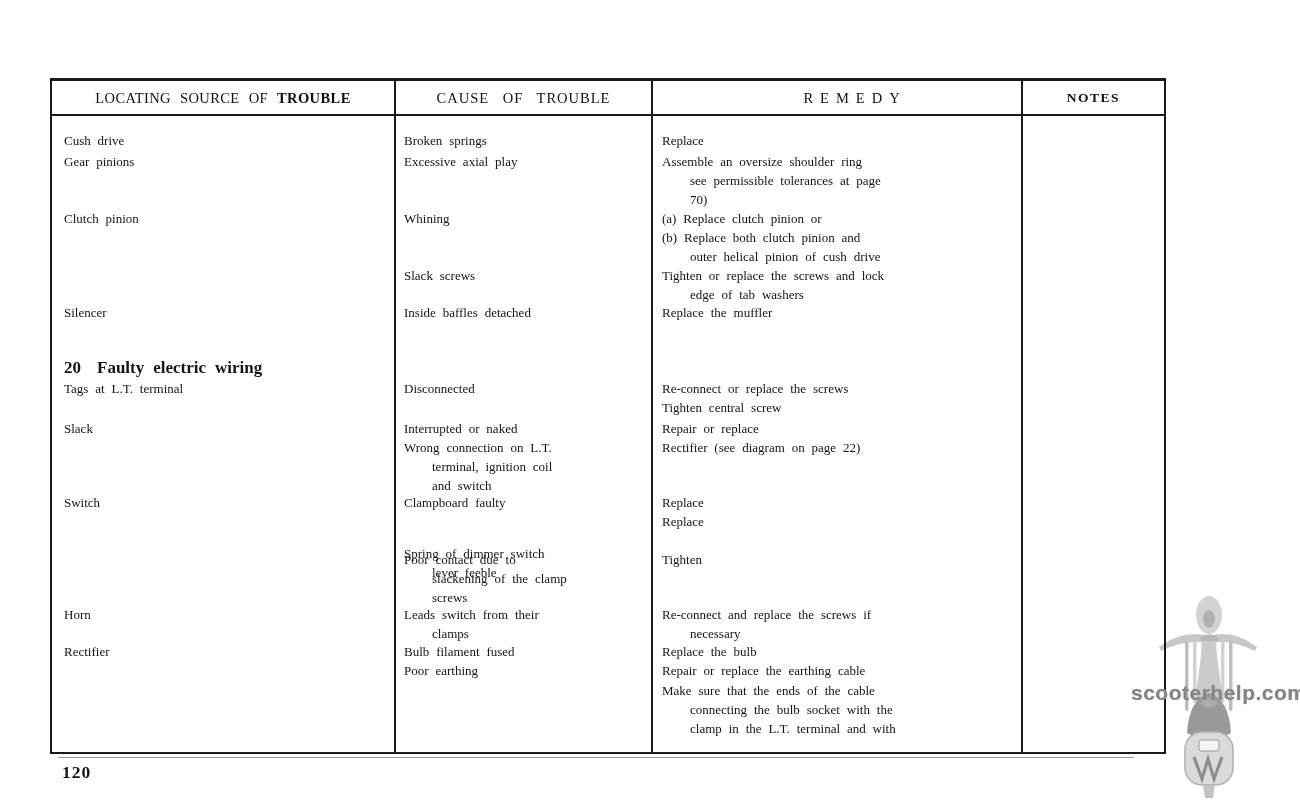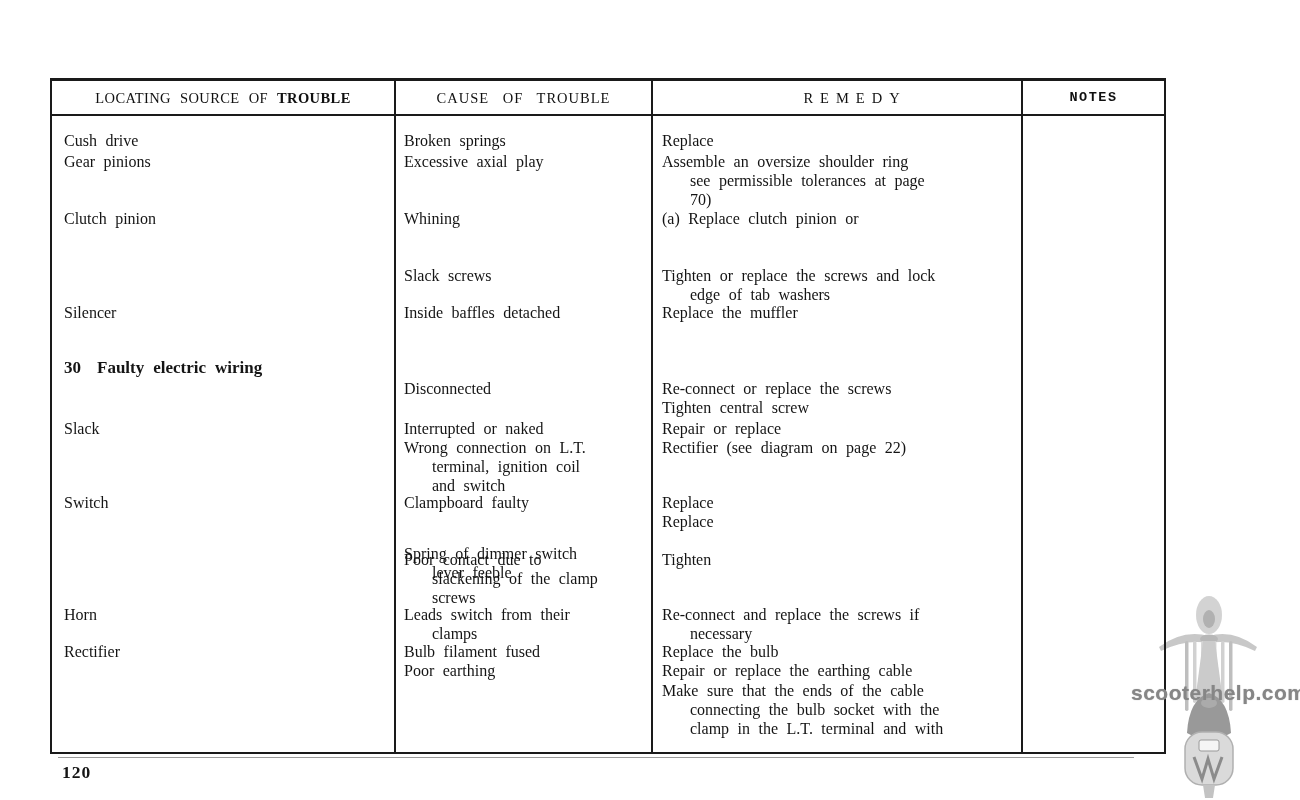--- a/index.html
+++ b/index.html
@@ -17,25 +17,25 @@
   .rule-d1{left:394px;top:78px;width:2px;height:676px;}
   .rule-d2{left:651px;top:78px;width:2px;height:676px;}
   .rule-d3{left:1021px;top:78px;width:2px;height:676px;}
 
   
   .hdr{position:absolute;top:90px;text-align:center;z-index:2;font-size:14.5px;color:#101010;}
   .hdr-source{left:52px;width:342px;letter-spacing:.4px;word-spacing:5px;}
   .hdr-source b{font-weight:700;}
   .hdr-cause{left:396px;width:255px;letter-spacing:1px;word-spacing:9px;}
   .hdr-remedy{left:653px;width:368px;letter-spacing:7px;margin-left:18px;}
-  .hdr-notes{left:1023px;width:141px;font-size:13.5px;font-weight:700;letter-spacing:1.5px;font-family:Liberation Mono, monospace;}
+  .hdr-notes{left:1023px;width:141px;font-size:13.5px;font-weight:700;letter-spacing:1.5px;}
 
   
   .para{position:absolute;margin:0;z-index:2;
-        font-size:16px;line-height:19px;color:#141414;
+        font-size:13px;line-height:19px;color:#141414;
         white-space:pre-line;word-spacing:.28em;
         padding-left:28px;text-indent:-28px;}
   .c1{left:64px;width:330px;}
   .c2{left:404px;width:276px;}
   .c3{left:662px;width:382px;}
 
   .section-hd{position:absolute;left:64px;top:358px;z-index:2;margin:0;
         font-size:17px;line-height:19px;font-weight:700;word-spacing:.28em;}
   .section-hd .num{margin-right:16px;}
 
@@ -86,21 +86,22 @@
 
   <div class="hdr hdr-source"><span>LOCATING SOURCE OF</span> <b>TROUBLE</b></div>
   <div class="hdr hdr-cause">CAUSE OF TROUBLE</div>
   <div class="hdr hdr-remedy">REMEDY</div>
   <div class="hdr hdr-notes">NOTES</div>
 
   <p class="para c1" style="top:131px">Cush drive</p>
   <p class="para c1" style="top:152px">Gear pinions</p>
   <p class="para c1" style="top:209px">Clutch pinion</p>
   <p class="para c1" style="top:303px">Silencer</p>
-  <p class="section-hd"><span class="num">30</span><span>Faulty electric wiring</span></p>
+  <p class="section-hd"><span class="num">20</span><span>Faulty electric wiring</span></p>
+  <p class="para c1" style="top:379px">Tags at L.T. terminal</p>
   <p class="para c1" style="top:419px">Slack</p>
   <p class="para c1" style="top:493px">Switch</p>
   <p class="para c1" style="top:605px">Horn</p>
   <p class="para c1" style="top:642px">Rectifier</p>
 
   <p class="para c2" style="top:131px">Broken springs</p>
   <p class="para c2" style="top:152px">Excessive axial play</p>
   <p class="para c2" style="top:209px">Whining</p>
   <p class="para c2" style="top:266px">Slack screws</p>
   <p class="para c2" style="top:303px">Inside baffles detached</p>
@@ -118,20 +119,22 @@
   <p class="para c2" style="top:605px">Leads switch from their
 clamps</p>
   <p class="para c2" style="top:642px">Bulb filament fused</p>
   <p class="para c2" style="top:661px">Poor earthing</p>
 
   <p class="para c3" style="top:131px">Replace</p>
   <p class="para c3" style="top:152px">Assemble an oversize shoulder ring
 see permissible tolerances at page
 70)</p>
   <p class="para c3" style="top:209px">(a) Replace clutch pinion or</p>
+  <p class="para c3" style="top:228px">(b) Replace both clutch pinion and
+outer helical pinion of cush drive</p>
   <p class="para c3" style="top:266px">Tighten or replace the screws and lock
 edge of tab washers</p>
   <p class="para c3" style="top:303px">Replace the muffler</p>
   <p class="para c3" style="top:379px">Re-connect or replace the screws</p>
   <p class="para c3" style="top:419px">Repair or replace</p>
   <p class="para c3" style="top:398px">Tighten central screw</p>
   <p class="para c3" style="top:438px">Rectifier (see diagram on page 22)</p>
   <p class="para c3" style="top:493px">Replace</p>
   <p class="para c3" style="top:512px">Replace</p>
   <p class="para c3" style="top:550px">Tighten</p>

